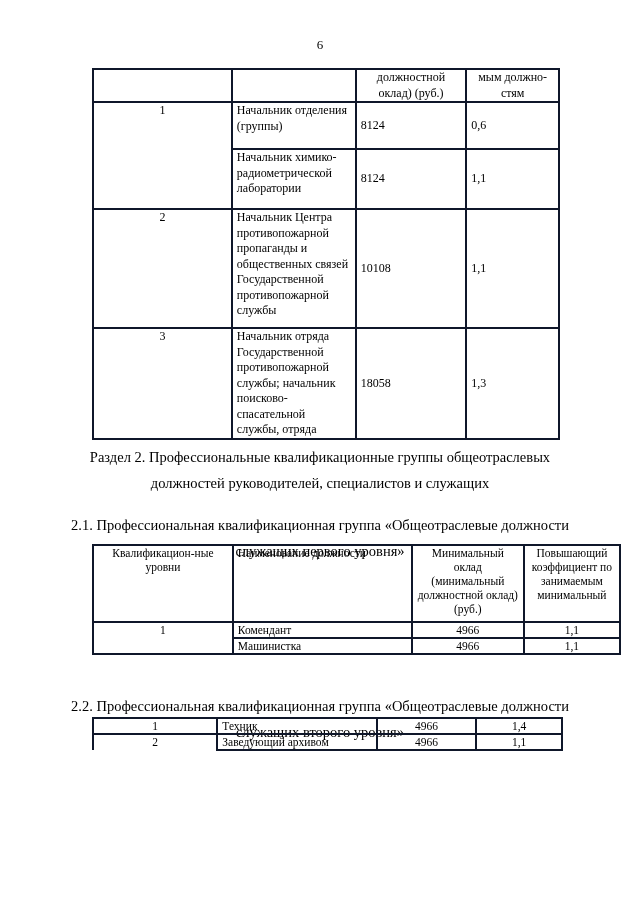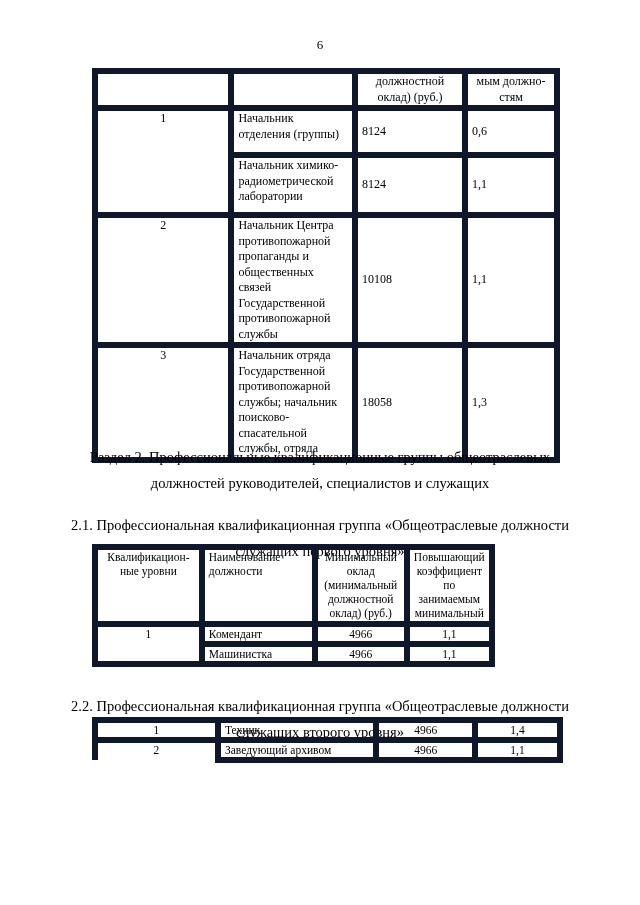--- a/index.html
+++ b/index.html
@@ -1,27 +1,27 @@
 <!DOCTYPE html>
 <html><head>
 <meta charset="utf-8">
 <style>
   html, body { margin: 0; padding: 0; background: #ffffff; }
   body { width: 640px; height: 905px; position: relative; overflow: hidden;
          font-family: "Liberation Serif", serif; color: #000; }
   .page-num { position: absolute; left: 0; width: 640px; top: 37px; text-align: center; font-size: 13px; }
   table { position: absolute; border-collapse: collapse; font-size: 11.5px; line-height: 15.5px; }
-  td { border: 6px solid #0f172a; vertical-align: top; padding: 0 4px; }
+  td { border: 2px solid #0f172a; vertical-align: top; padding: 0 4px; }
   td.c { text-align: center; }
   td.m { vertical-align: middle; text-align: left; }
   td.l { text-align: left; }
   #t1 { left: 92px; top: 68px; width: 468px; }
   #t1 col.a { width: 140px; } #t1 col.b { width: 124px; } #t1 col.c { width: 111px; } #t1 col.d { width: 93px; }
   #t1 td { font-size: 12px; line-height: 15.5px; }
-  #t2 { left: 92px; top: 544px; width: 403px; border-radius: 7px; }
+  #t2 { left: 92px; top: 544px; width: 529px; border-radius: 7px; }
   #t3 { left: 92px; top: 717px; width: 471px; }
   #t2 col.a, #t3 col.a { width: 125px; }
   #t2 col.b, #t3 col.b { width: 160px; }
   #t2 col.c, #t3 col.c { width: 100px; }
   #t2 col.d, #t3 col.d { width: 86px; }
   #t2 td, #t3 td { font-size: 11.5px; line-height: 14px; }
   .row-small td { line-height: 13px; }
   td.open-bottom { border-bottom: none; }
   .heading { position: absolute; left: 60px; width: 520px; text-align: center; font-size: 14.5px; line-height: 26px; }
   #h-section { top: 444px; }

